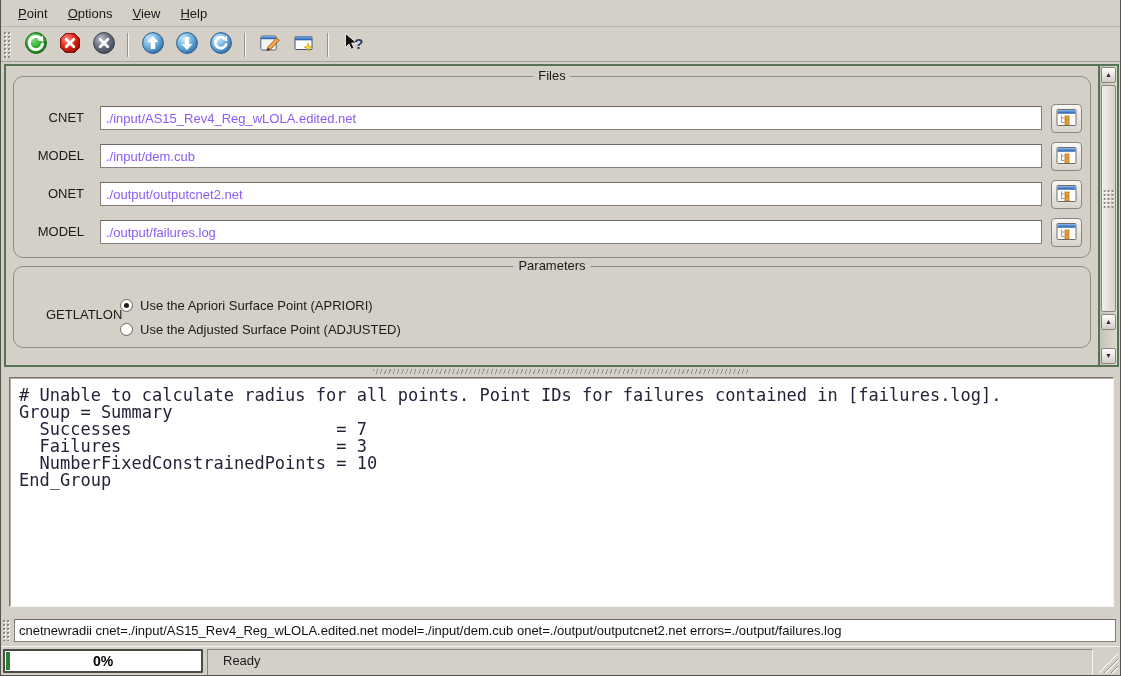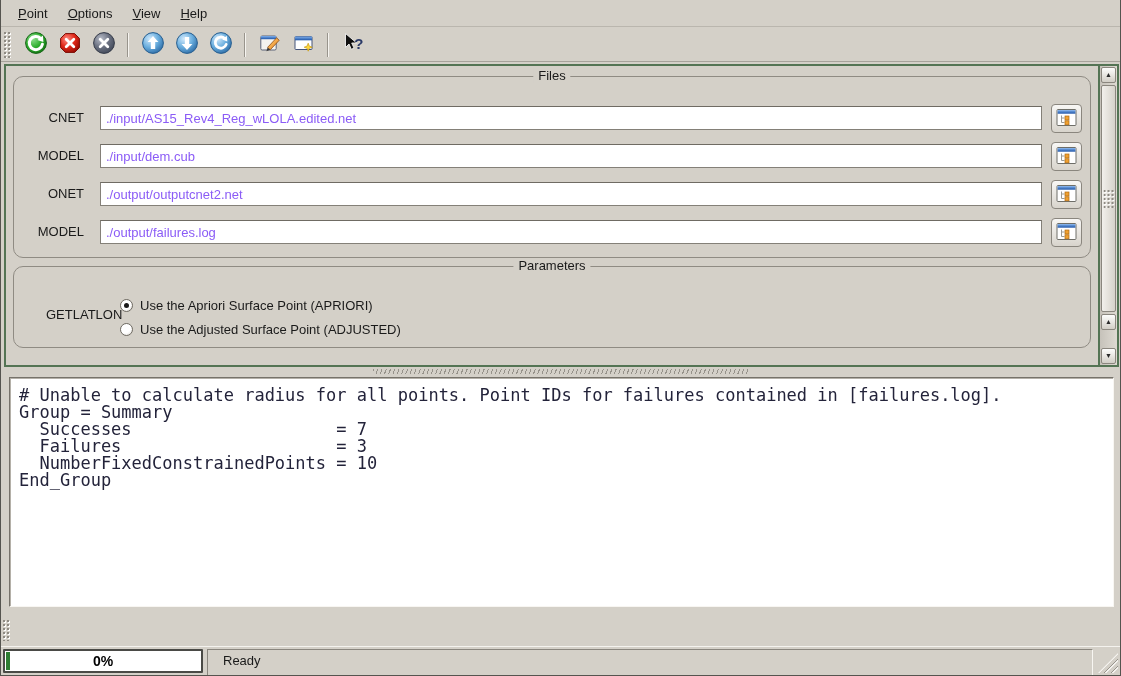--- a/index.html
+++ b/index.html
@@ -387,20 +387,21 @@
   <div class="log-box">
     <pre># Unable to calculate radius for all points. Point IDs for failures contained in [failures.log].
 Group = Summary
   Successes                    = 7
   Failures                     = 3
   NumberFixedConstrainedPoints = 10
 End_Group</pre>
   </div>
 
   <span class="cmd-handle dots"></span>
+  <input class="cmd-input" type="text" value="cnetnewradii cnet=./input/AS15_Rev4_Reg_wLOLA.edited.net model=./input/dem.cub onet=./output/outputcnet2.net errors=./output/failures.log" style="">
 
   <div class="statusbar">
     <div class="progress">
       <span class="progress-fill"></span>
       <span class="progress-label">0%</span>
     </div>
     <div class="ready-panel">
       <span>Ready</span>
     </div>
     <div class="resize-grip"></div>

